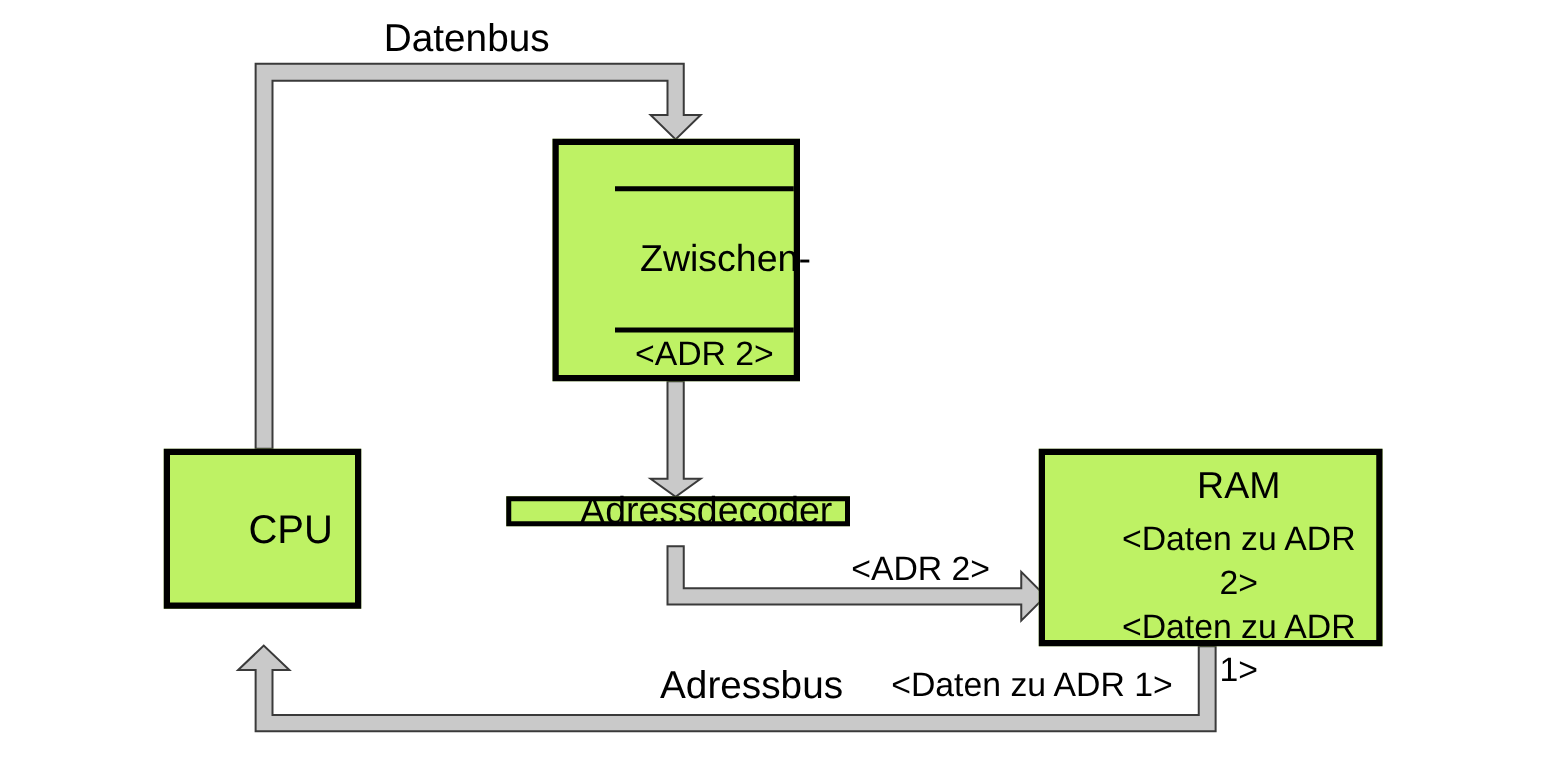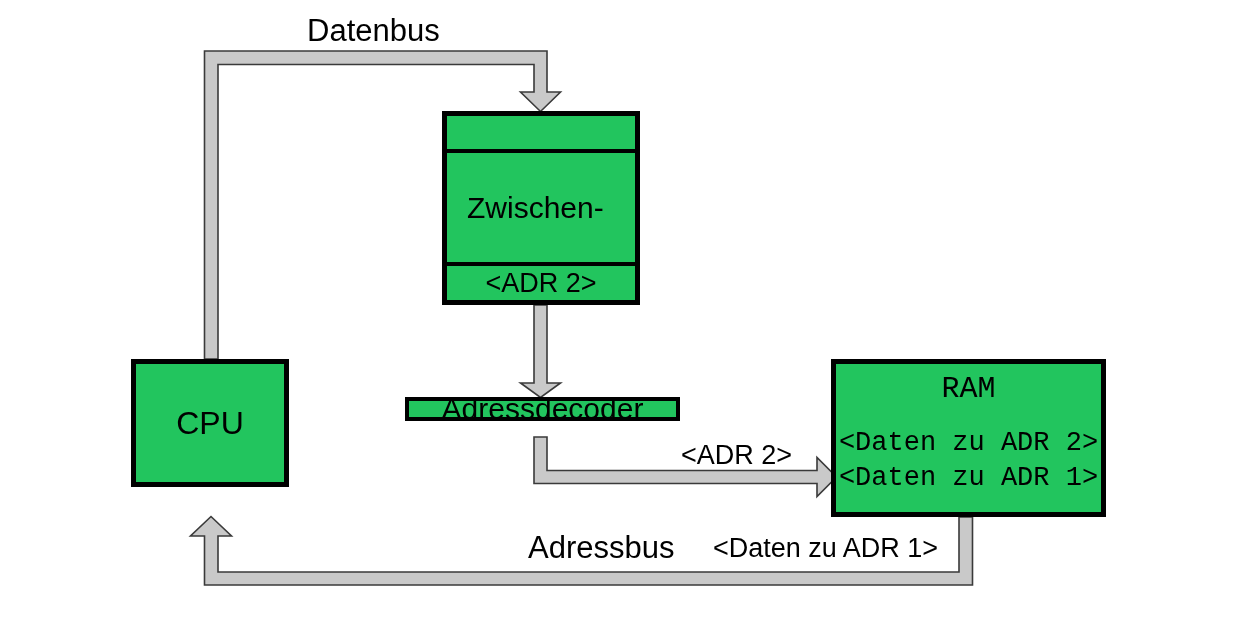--- a/index.html
+++ b/index.html
@@ -24,23 +24,24 @@
   }
   .pipe {
     fill: #c9c9c9;
     stroke: #3a3a3a;
     stroke-width: 1.6;
     stroke-linejoin: miter;
   }
   .box {
     position: absolute;
     box-sizing: border-box;
-    background: #22c55e;
+    background: #bef264;
     border: 5px solid #000000;
     z-index: 2;
+    padding-left: 45px;
   }
   .cpu-box {
     left: 131px; top: 359px;
     width: 158px; height: 128px;
     display: flex;
     align-items: center;
     justify-content: center;
     font-size: 32px;
   }
   .buffer-box {
@@ -78,29 +79,28 @@
     border-width: 4px;
     display: flex;
     align-items: center;
     justify-content: center;
     font-size: 30px;
   }
   .ram-box {
     left: 831px; top: 359px;
     width: 275px; height: 158px;
     text-align: center;
-    font-family: Liberation Mono, monospace;
   }
   .ram-title {
     margin-top: 8px;
     font-size: 30px;
     line-height: 34px;
   }
   .ram-rows {
-    margin-top: 20px;
+    margin-top: 8px;
     font-size: 27px;
     line-height: 35px;
   }
   .buslabel {
     position: absolute;
     z-index: 3;
     white-space: nowrap;
   }
   .lbl-adressbus { left: 307px; top: 13px;  font-size: 31px; }
   .lbl-datenbus  { left: 528px; top: 530px; font-size: 31px; }

